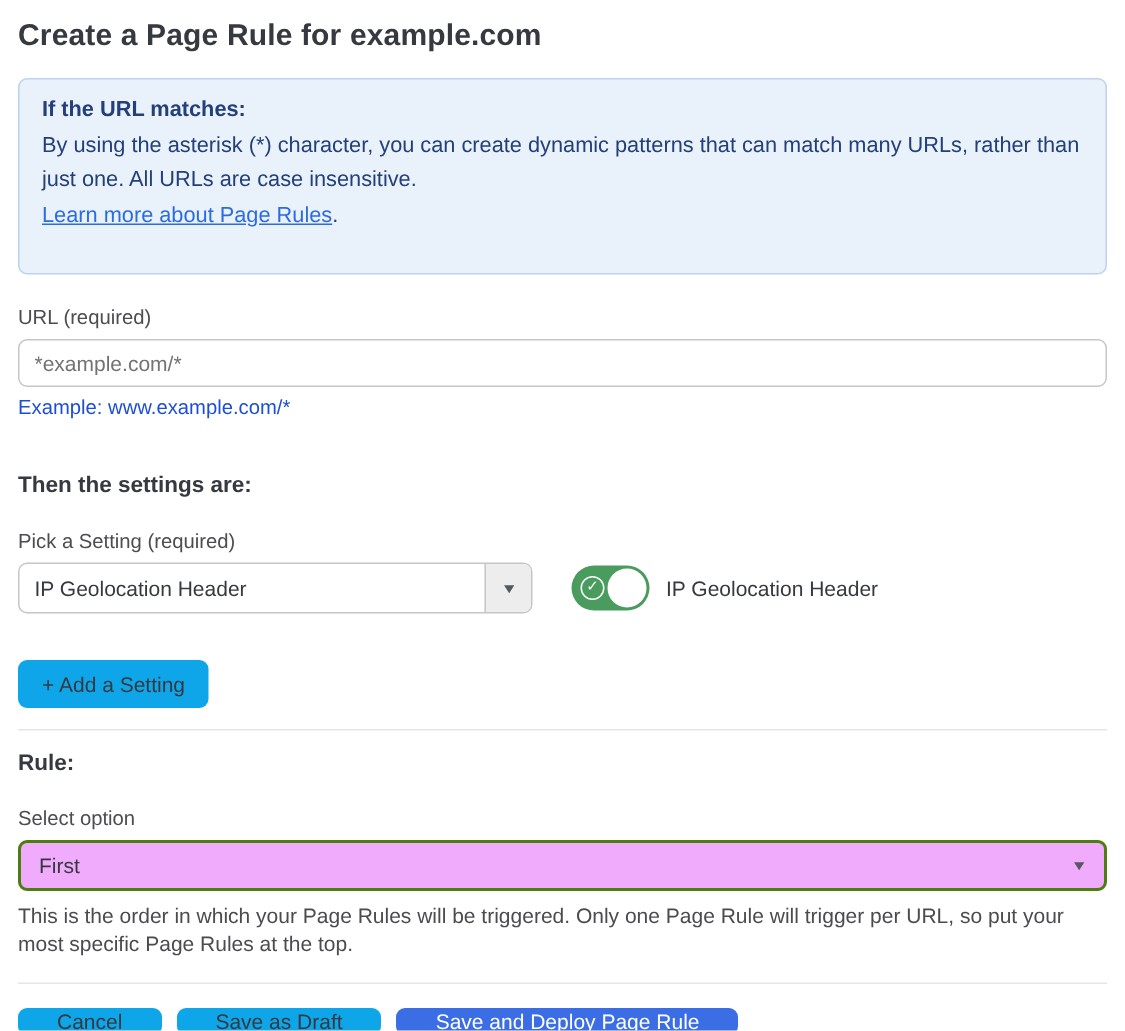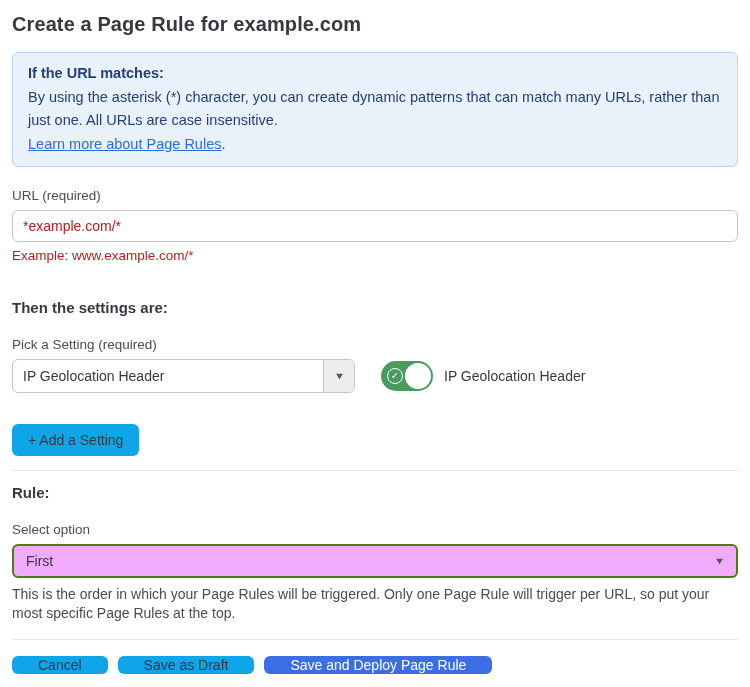--- a/index.html
+++ b/index.html
@@ -16,21 +16,21 @@
     font-size: 20px;
     font-weight: bold;
     color: #36393f;
     letter-spacing: 0.1px;
   }
   .info-box {
     margin-top: 16px;
     background: #e9f1fb;
     border: 1px solid #bcd2ee;
     border-radius: 6px;
-    padding: 9px 15px 10px 15px;
+    padding: 9px 15px 26px 15px;
     font-size: 14.5px;
     line-height: 23.5px;
     color: #24407a;
   }
   .info-box .info-heading { font-weight: bold; }
   .info-link {
     color: #2c6ce0;
     text-decoration: underline;
     cursor: pointer;
   }
@@ -41,27 +41,27 @@
     margin-bottom: 7px;
   }
   .text-input {
     width: 100%;
     height: 32px;
     border: 1px solid #c6c6ca;
     border-radius: 6px;
     padding: 0 10px;
     font-size: 14px;
     font-family: "Liberation Sans", sans-serif;
-    color: #b91c1c;
+    color: #737373;
     background: #fff;
     outline: none;
   }
   .helper-text {
     font-size: 13.5px;
-    color: #b91c1c;
+    color: #1d4ed8;
     margin-top: 6px;
   }
   .section-heading {
     font-size: 15px;
     font-weight: bold;
     color: #36393f;
   }
   .mt-36 { margin-top: 36px; }
   .setting-row {
     display: flex;

